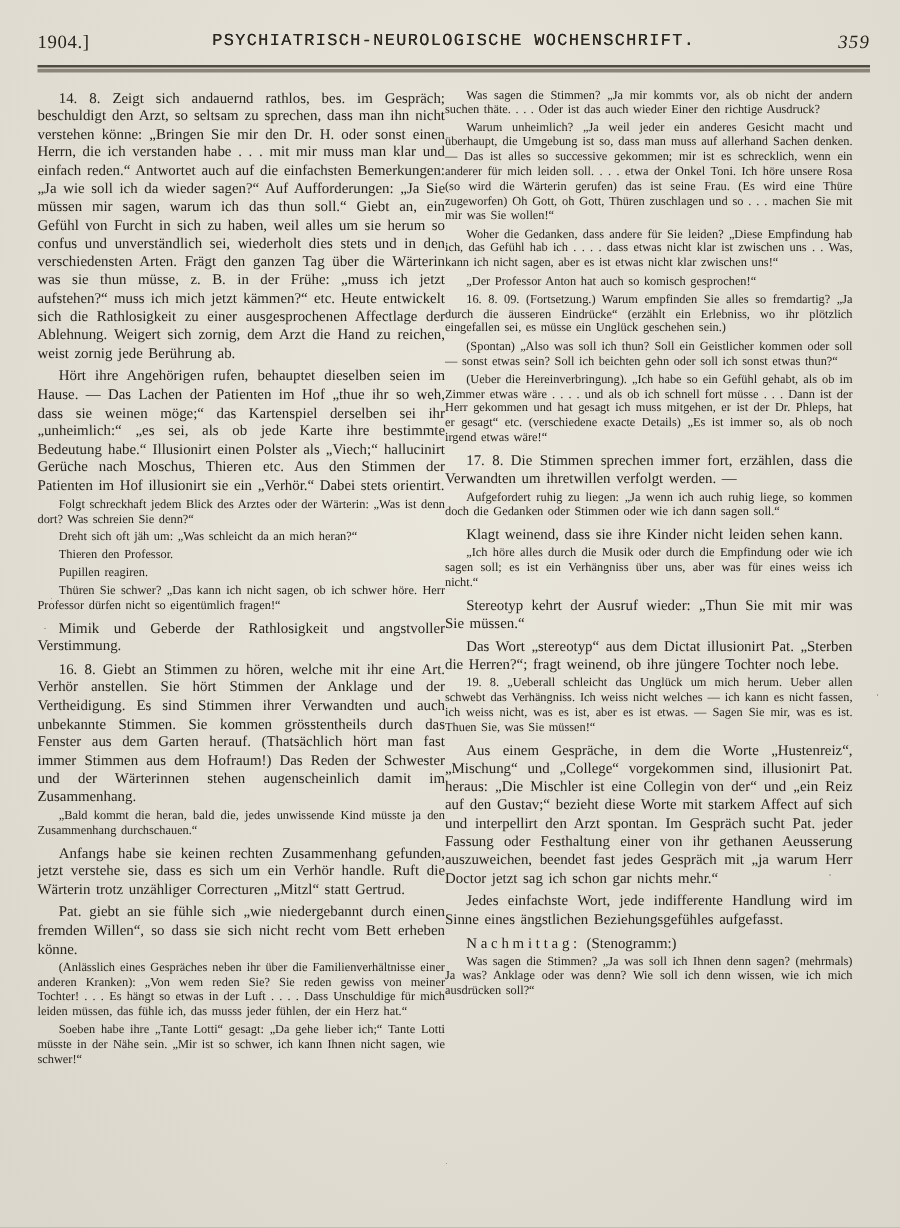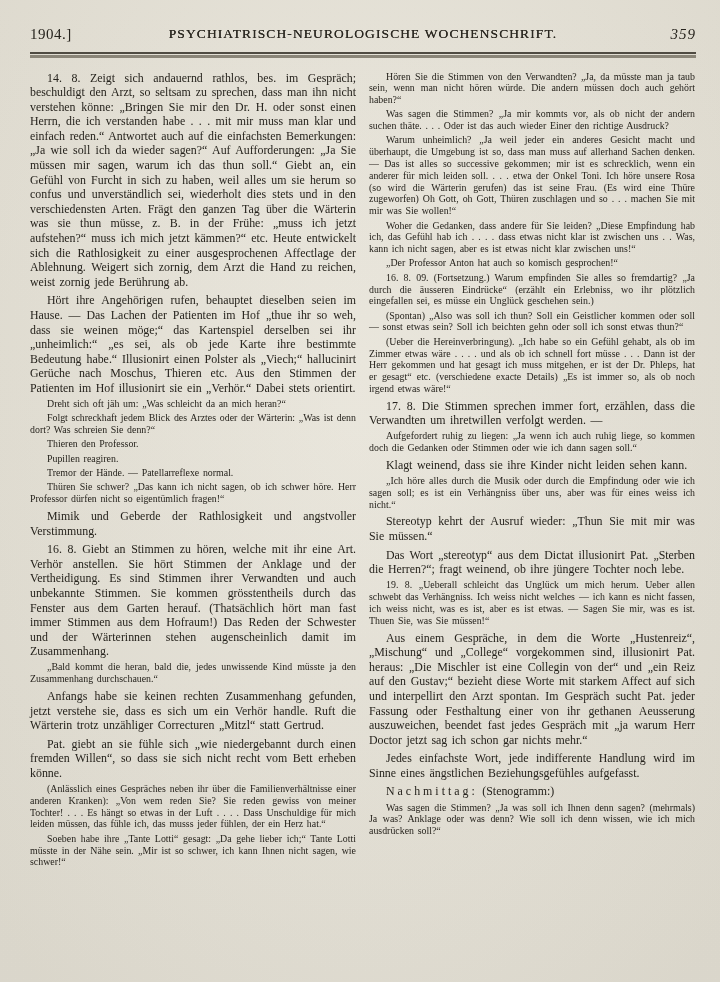--- a/index.html
+++ b/index.html
@@ -28,26 +28,27 @@
     opacity:.8;
   }
   .header{
     display:flex;align-items:baseline;position:relative;height:22px;justify-content:center;
   }
   .year{font-size:15px;letter-spacing:.5px;}
   .title{
     position:absolute;left:0;right:0;text-align:center;
     font-size:13.5px;letter-spacing:1.1px;color:#2b2821;
     text-shadow:0 0 .4px #2b2821;
+    font-family:Liberation Mono, monospace;
   }
   .pageno{margin-left:auto;font-size:15px;letter-spacing:1px;font-style:italic;}
   .rule{margin-top:4px;}
   .rule .r1{height:1.5px;background:#4f4b42;}
   .rule .r2{height:2.5px;background:#8a8578;margin-top:1.5px;}
-  .cols{display:flex;gap:13px;margin-top:13px;}
+  .cols{display:flex;gap:0;margin-top:13px;}
   .col{width:326px;flex:0 0 326px;}
   .para{
     margin:0;text-align:justify;
     text-indent:17px;
     hyphens:manual;
   }
   .para.normal{font-size:11.9px;line-height:14.6px;margin-top:4px;word-spacing:1.5px;}
   .para.small{font-size:9.9px;line-height:11.8px;margin-top:2.5px;word-spacing:1.2px;}
   .para:first-child{margin-top:0;}
   .spaced{letter-spacing:3px;}
@@ -62,36 +63,34 @@
     <span class="pageno">359</span>
   </div>
   <div class="rule">
     <div class="r1"></div>
     <div class="r2"></div>
   </div>
   <div class="cols">
     <div class="col">
         <p class="para normal">14. 8. Zeigt sich andauernd rathlos, bes. im Gespräch; beschuldigt den Arzt, so seltsam zu sprechen, dass man ihn nicht verstehen könne: „Bringen Sie mir den Dr. H. oder sonst einen Herrn, die ich verstanden habe . . . mit mir muss man klar und einfach reden.“ Antwortet auch auf die einfachsten Bemerkungen: „Ja wie soll ich da wieder sagen?“ Auf Aufforderungen: „Ja Sie müssen mir sagen, warum ich das thun soll.“ Giebt an, ein Gefühl von Furcht in sich zu haben, weil alles um sie herum so confus und unverständlich sei, wiederholt dies stets und in den verschiedensten Arten. Frägt den ganzen Tag über die Wärterin was sie thun müsse, z. B. in der Frühe: „muss ich jetzt aufstehen?“ muss ich mich jetzt kämmen?“ etc. Heute entwickelt sich die Rathlosigkeit zu einer ausgesprochenen Affectlage der Ablehnung. Weigert sich zornig, dem Arzt die Hand zu reichen, weist zornig jede Berührung ab.</p>
         <p class="para normal">Hört ihre Angehörigen rufen, behauptet dieselben seien im Hause. — Das Lachen der Patienten im Hof „thue ihr so weh, dass sie weinen möge;“ das Kartenspiel derselben sei ihr „unheimlich:“ „es sei, als ob jede Karte ihre bestimmte Bedeutung habe.“ Illusionirt einen Polster als „Viech;“ hallucinirt Gerüche nach Moschus, Thieren etc. Aus den Stimmen der Patienten im Hof illusionirt sie ein „Verhör.“ Dabei stets orientirt.</p>
+        <p class="para small">Folgt schreckhaft jedem Blick des Arztes oder der Wärterin: „Was ist denn dort? Was schreien Sie denn?“</p>
         <p class="para small">Dreht sich oft jäh um: „Was schleicht da an mich heran?“</p>
-        <p class="para small">Folgt schreckhaft jedem Blick des Arztes oder der Wärterin: „Was ist denn dort? Was schreien Sie denn?“</p>
         <p class="para small">Thieren den Professor.</p>
         <p class="para small">Pupillen reagiren.</p>
-        <p class="para small">Tremor der Hände. — Patellarreflexe normal.</p>
         <p class="para small">Thüren Sie schwer? „Das kann ich nicht sagen, ob ich schwer höre. Herr Professor dürfen nicht so eigentümlich fragen!“</p>
         <p class="para normal">Mimik und Geberde der Rathlosigkeit und angstvoller Verstimmung.</p>
         <p class="para normal">16. 8. Giebt an Stimmen zu hören, welche mit ihr eine Art. Verhör anstellen. Sie hört Stimmen der Anklage und der Vertheidigung. Es sind Stimmen ihrer Verwandten und auch unbekannte Stimmen. Sie kommen grösstentheils durch das Fenster aus dem Garten herauf. (Thatsächlich hört man fast immer Stimmen aus dem Hofraum!) Das Reden der Schwester und der Wärterinnen stehen augenscheinlich damit im Zusammenhang.</p>
         <p class="para small">„Bald kommt die heran, bald die, jedes unwissende Kind müsste ja den Zusammenhang durchschauen.“</p>
         <p class="para normal">Anfangs habe sie keinen rechten Zusammenhang gefunden, jetzt verstehe sie, dass es sich um ein Verhör handle. Ruft die Wärterin trotz unzähliger Correcturen „Mitzl“ statt Gertrud.</p>
         <p class="para normal">Pat. giebt an sie fühle sich „wie niedergebannt durch einen fremden Willen“, so dass sie sich nicht recht vom Bett erheben könne.</p>
         <p class="para small">(Anlässlich eines Gespräches neben ihr über die Familienverhältnisse einer anderen Kranken): „Von wem reden Sie? Sie reden gewiss von meiner Tochter! . . . Es hängt so etwas in der Luft . . . . Dass Unschuldige für mich leiden müssen, das fühle ich, das musss jeder fühlen, der ein Herz hat.“</p>
         <p class="para small">Soeben habe ihre „Tante Lotti“ gesagt: „Da gehe lieber ich;“ Tante Lotti müsste in der Nähe sein. „Mir ist so schwer, ich kann Ihnen nicht sagen, wie schwer!“</p>
       </div>
     <div class="col">
-        <p class="para small">Hören Sie die Stimmen von den Verwandten? „Ja, da müsste man ja taub sein, wenn man nicht hören würde. Die andern müssen doch auch gehört haben?“</p>
         <p class="para small">Was sagen die Stimmen? „Ja mir kommts vor, als ob nicht der andern suchen thäte. . . . Oder ist das auch wieder Einer den richtige Ausdruck?</p>
         <p class="para small">Warum unheimlich? „Ja weil jeder ein anderes Gesicht macht und überhaupt, die Umgebung ist so, dass man muss auf allerhand Sachen denken. — Das ist alles so successive gekommen; mir ist es schrecklich, wenn ein anderer für mich leiden soll. . . . etwa der Onkel Toni. Ich höre unsere Rosa (so wird die Wärterin gerufen) das ist seine Frau. (Es wird eine Thüre zugeworfen) Oh Gott, oh Gott, Thüren zuschlagen und so . . . machen Sie mit mir was Sie wollen!“</p>
         <p class="para small">Woher die Gedanken, dass andere für Sie leiden? „Diese Empfindung hab ich, das Gefühl hab ich . . . . dass etwas nicht klar ist zwischen uns . . Was, kann ich nicht sagen, aber es ist etwas nicht klar zwischen uns!“</p>
         <p class="para small">„Der Professor Anton hat auch so komisch gesprochen!“</p>
         <p class="para small">16. 8. 09. (Fortsetzung.) Warum empfinden Sie alles so fremdartig? „Ja durch die äusseren Eindrücke“ (erzählt ein Erlebniss, wo ihr plötzlich eingefallen sei, es müsse ein Unglück geschehen sein.)</p>
         <p class="para small">(Spontan) „Also was soll ich thun? Soll ein Geistlicher kommen oder soll — sonst etwas sein? Soll ich beichten gehn oder soll ich sonst etwas thun?“</p>
         <p class="para small">(Ueber die Hereinverbringung). „Ich habe so ein Gefühl gehabt, als ob im Zimmer etwas wäre . . . . und als ob ich schnell fort müsse . . . Dann ist der Herr gekommen und hat gesagt ich muss mitgehen, er ist der Dr. Phleps, hat er gesagt“ etc. (verschiedene exacte Details) „Es ist immer so, als ob noch irgend etwas wäre!“</p>
         <p class="para normal">17. 8. Die Stimmen sprechen immer fort, erzählen, dass die Verwandten um ihretwillen verfolgt werden. —</p>
         <p class="para small">Aufgefordert ruhig zu liegen: „Ja wenn ich auch ruhig liege, so kommen doch die Gedanken oder Stimmen oder wie ich dann sagen soll.“</p>
         <p class="para normal">Klagt weinend, dass sie ihre Kinder nicht leiden sehen kann.</p>

